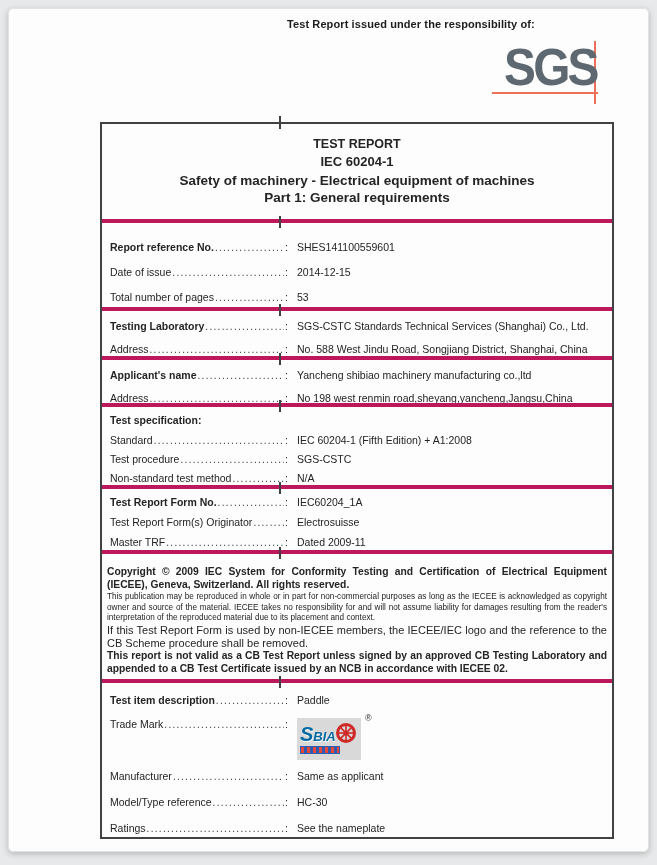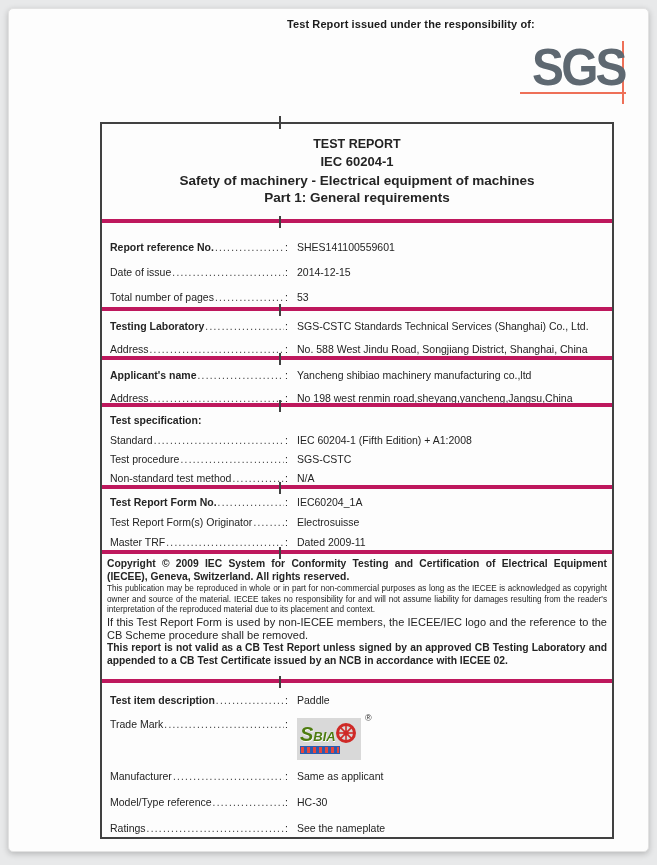--- a/index.html
+++ b/index.html
@@ -14,21 +14,21 @@
   .page {
     position:absolute; left:8px; top:8px; width:641px; height:844px;
     background:#fdfdfd; border:1px solid #e2e2e2; border-radius:5px;
     box-shadow:0 2px 6px rgba(0,0,0,0.22);
   }
   .issuer {
     position:absolute; left:278px; top:9px;
     font-size:11px; font-weight:700; color:#1c1c1c; letter-spacing:0.1px;
   }
   
-  .sgs { position:absolute; left:508px; top:30px; width:130px; height:80px; }
+  .sgs { position:absolute; left:480px; top:30px; width:130px; height:80px; }
   .sgs-text {
     position:absolute; left:15px; top:2px;
     font-weight:700; font-size:52px; line-height:1; color:#5e6871;
     letter-spacing:-3px; transform:scale(0.92,1.0); transform-origin:left top;
   }
   .sgs-h { position:absolute; left:3px; top:53px; width:106px; height:2px; background:#ee7058; }
   .sgs-v { position:absolute; left:105px; top:2px; width:2px; height:63px; background:#ee7058; }
 
   
   .rtable {
@@ -69,31 +69,31 @@
   .dots { flex:1 1 auto; overflow:hidden; white-space:nowrap; margin:0 1px; }
   .dots::after {
     content:"......................................................................";
     font-size:10px; letter-spacing:1.3px; color:#3a3a3a;
   }
   .colon::after { content:":"; font-size:10.5px; }
   .val { margin-left:9px; font-size:10.5px; white-space:nowrap; }
   .spec-head { font-size:10.5px; font-weight:700; display:flex; align-items:center; }
 
   
-  .cp1 { font-size:10.3px; font-weight:700; line-height:1.22; text-align:justify; }
+  .cp1 { font-size:10.3px; font-weight:700; line-height:1.22; text-align:justify;margin-top:8px; }
   .cp2 { font-size:8.2px; line-height:1.3; text-align:justify; margin-top:1px; }
   .cp3 { font-size:11px; line-height:1.2; text-align:justify; }
   .cp4 { font-size:10.3px; font-weight:700; line-height:1.2; text-align:justify; }
 
   
   .tm-wrap { position:relative; margin-left:9px; margin-top:6px; }
   .tm-box { width:64px; height:42px; background:#d9d9d9; position:relative; overflow:hidden; }
   .tm-text {
     display:block; position:absolute; left:3px; top:6px;
-    font-style:italic; font-weight:700; color:#4d7c0f; font-size:13px; line-height:1;
+    font-style:italic; font-weight:700; color:#0369a1; font-size:13px; line-height:1;
     text-shadow:0.5px 0.5px 0 #fff;
   }
   .tm-text::first-letter { font-size:20px; }
   .tm-wheel { position:absolute; right:3px; top:3px; }
   .tm-strip {
     position:absolute; left:3px; bottom:6px; width:40px; height:8px;
     background:repeating-linear-gradient(90deg,#e8453c 0 3px,#2b5cb0 3px 6px);
     border:1px solid #2b5cb0;
   }
   .tm-reg { position:absolute; left:68px; top:-5px; font-size:9px; color:#333; }

